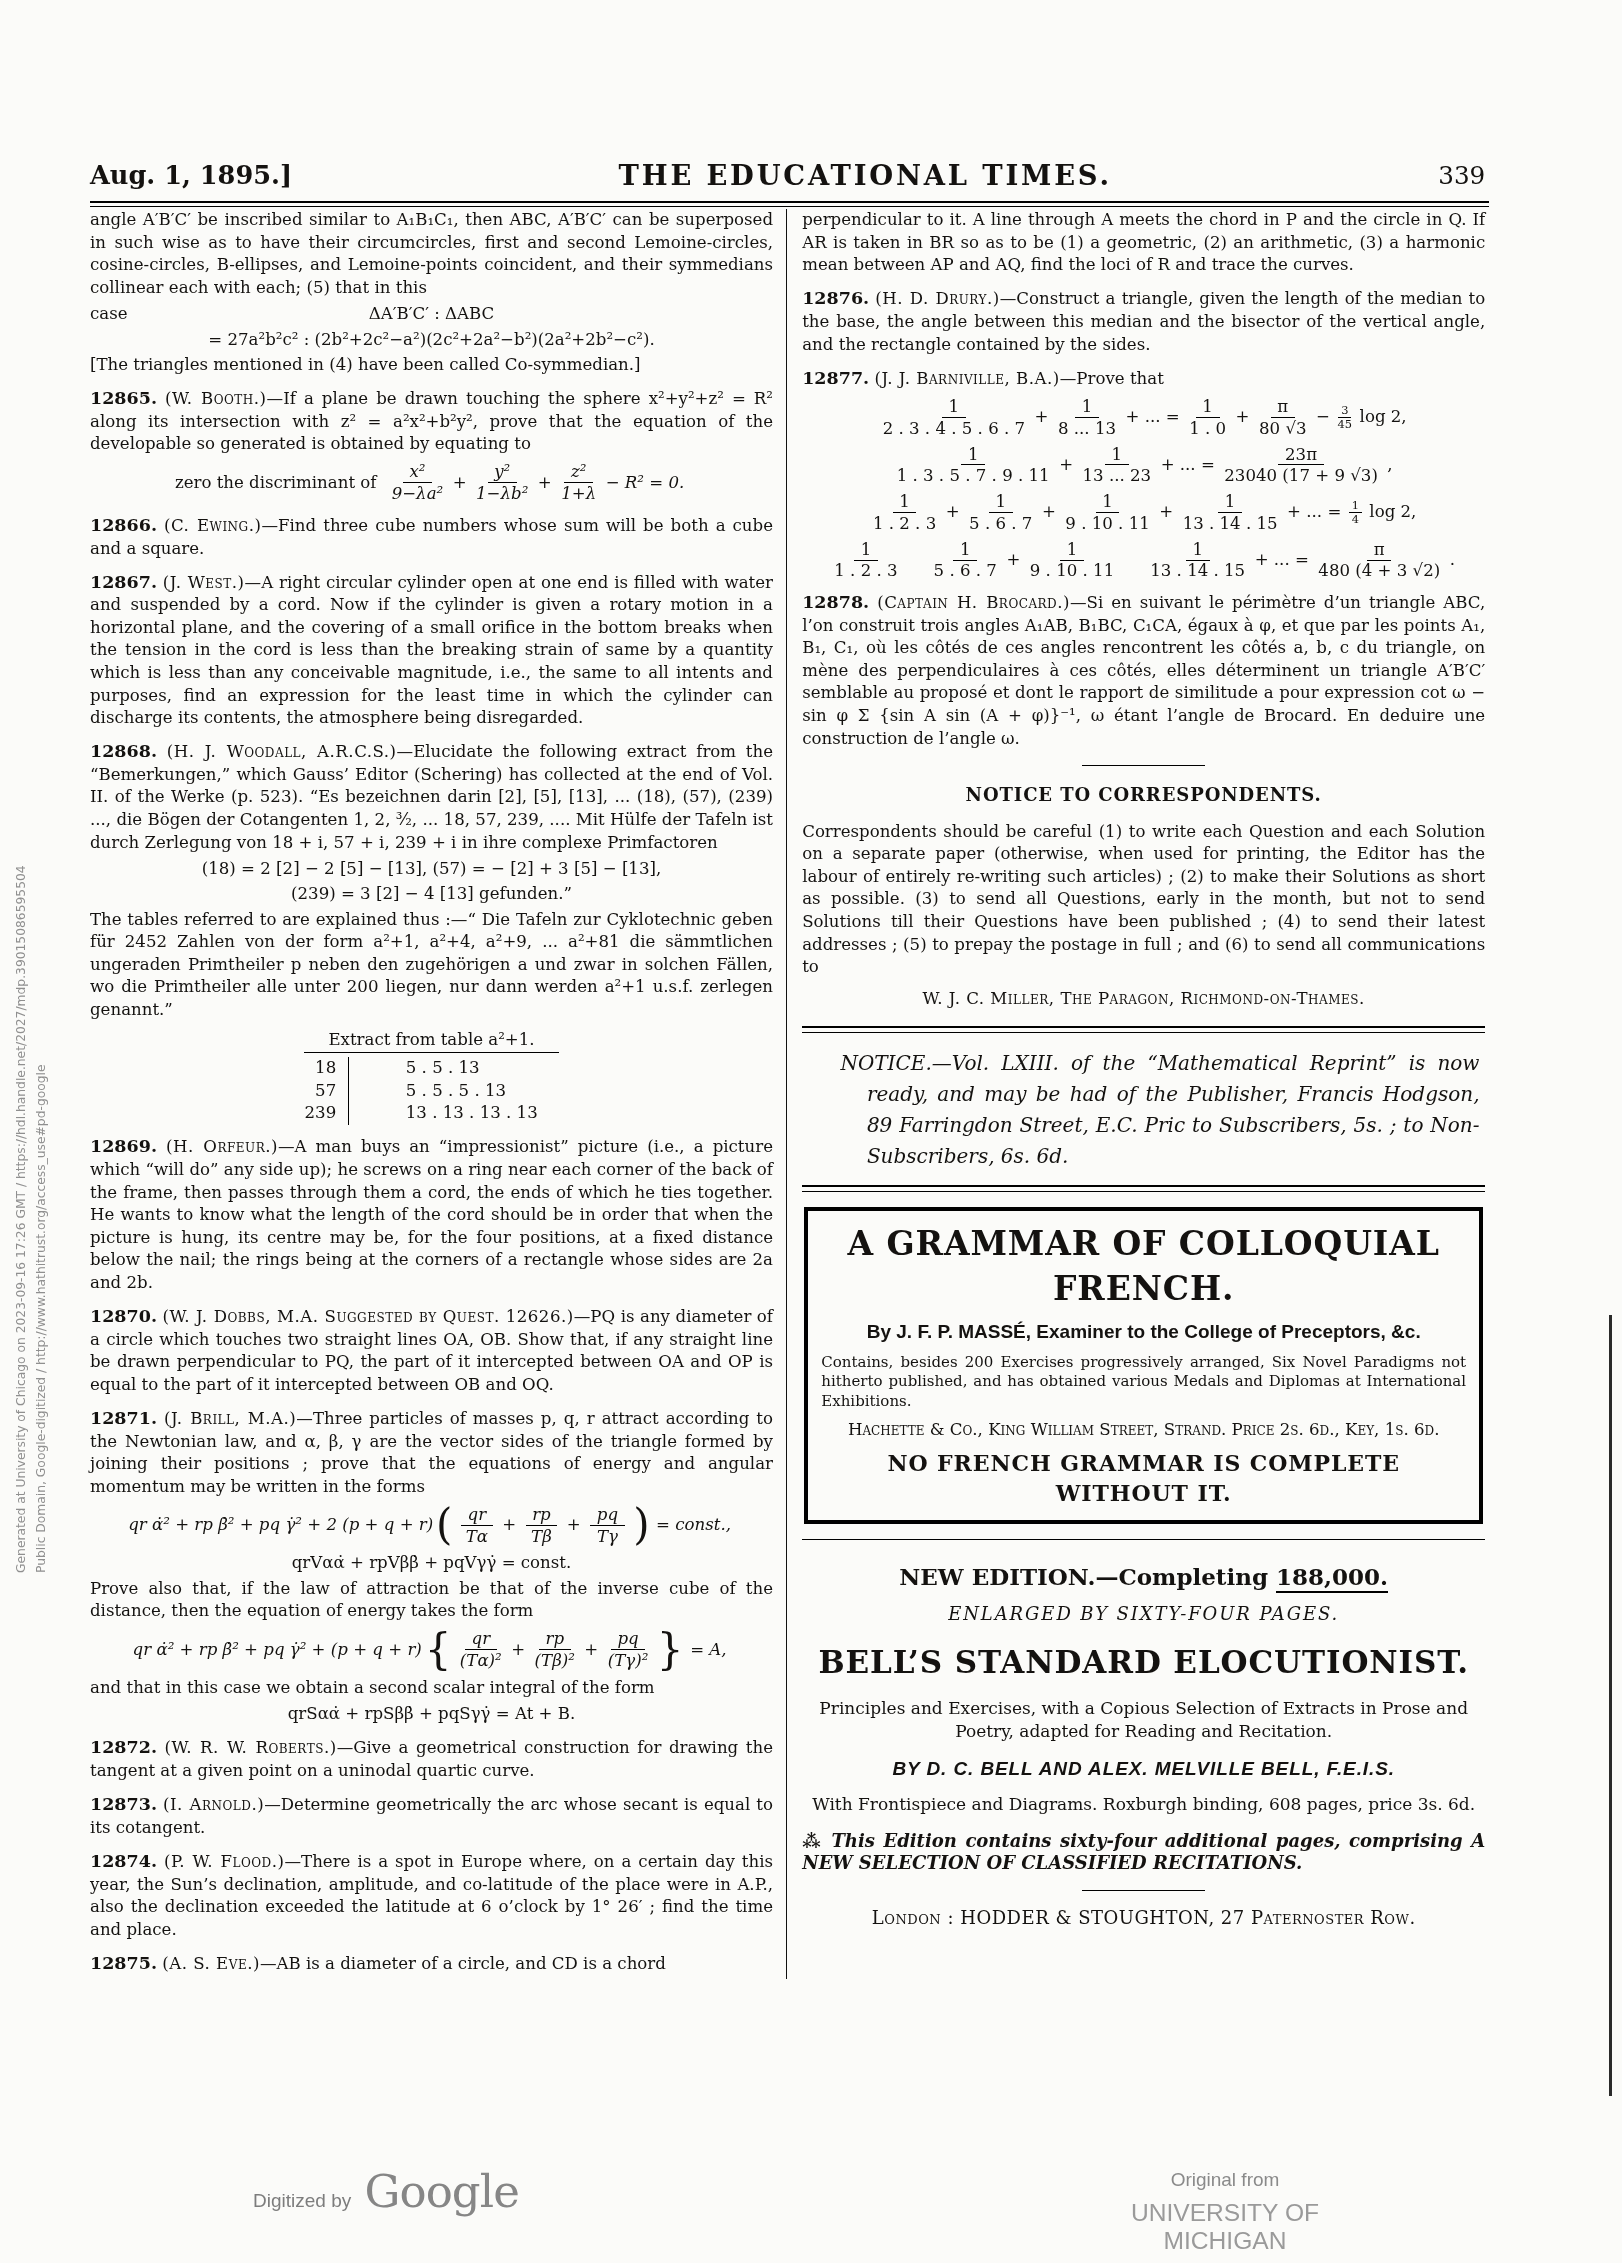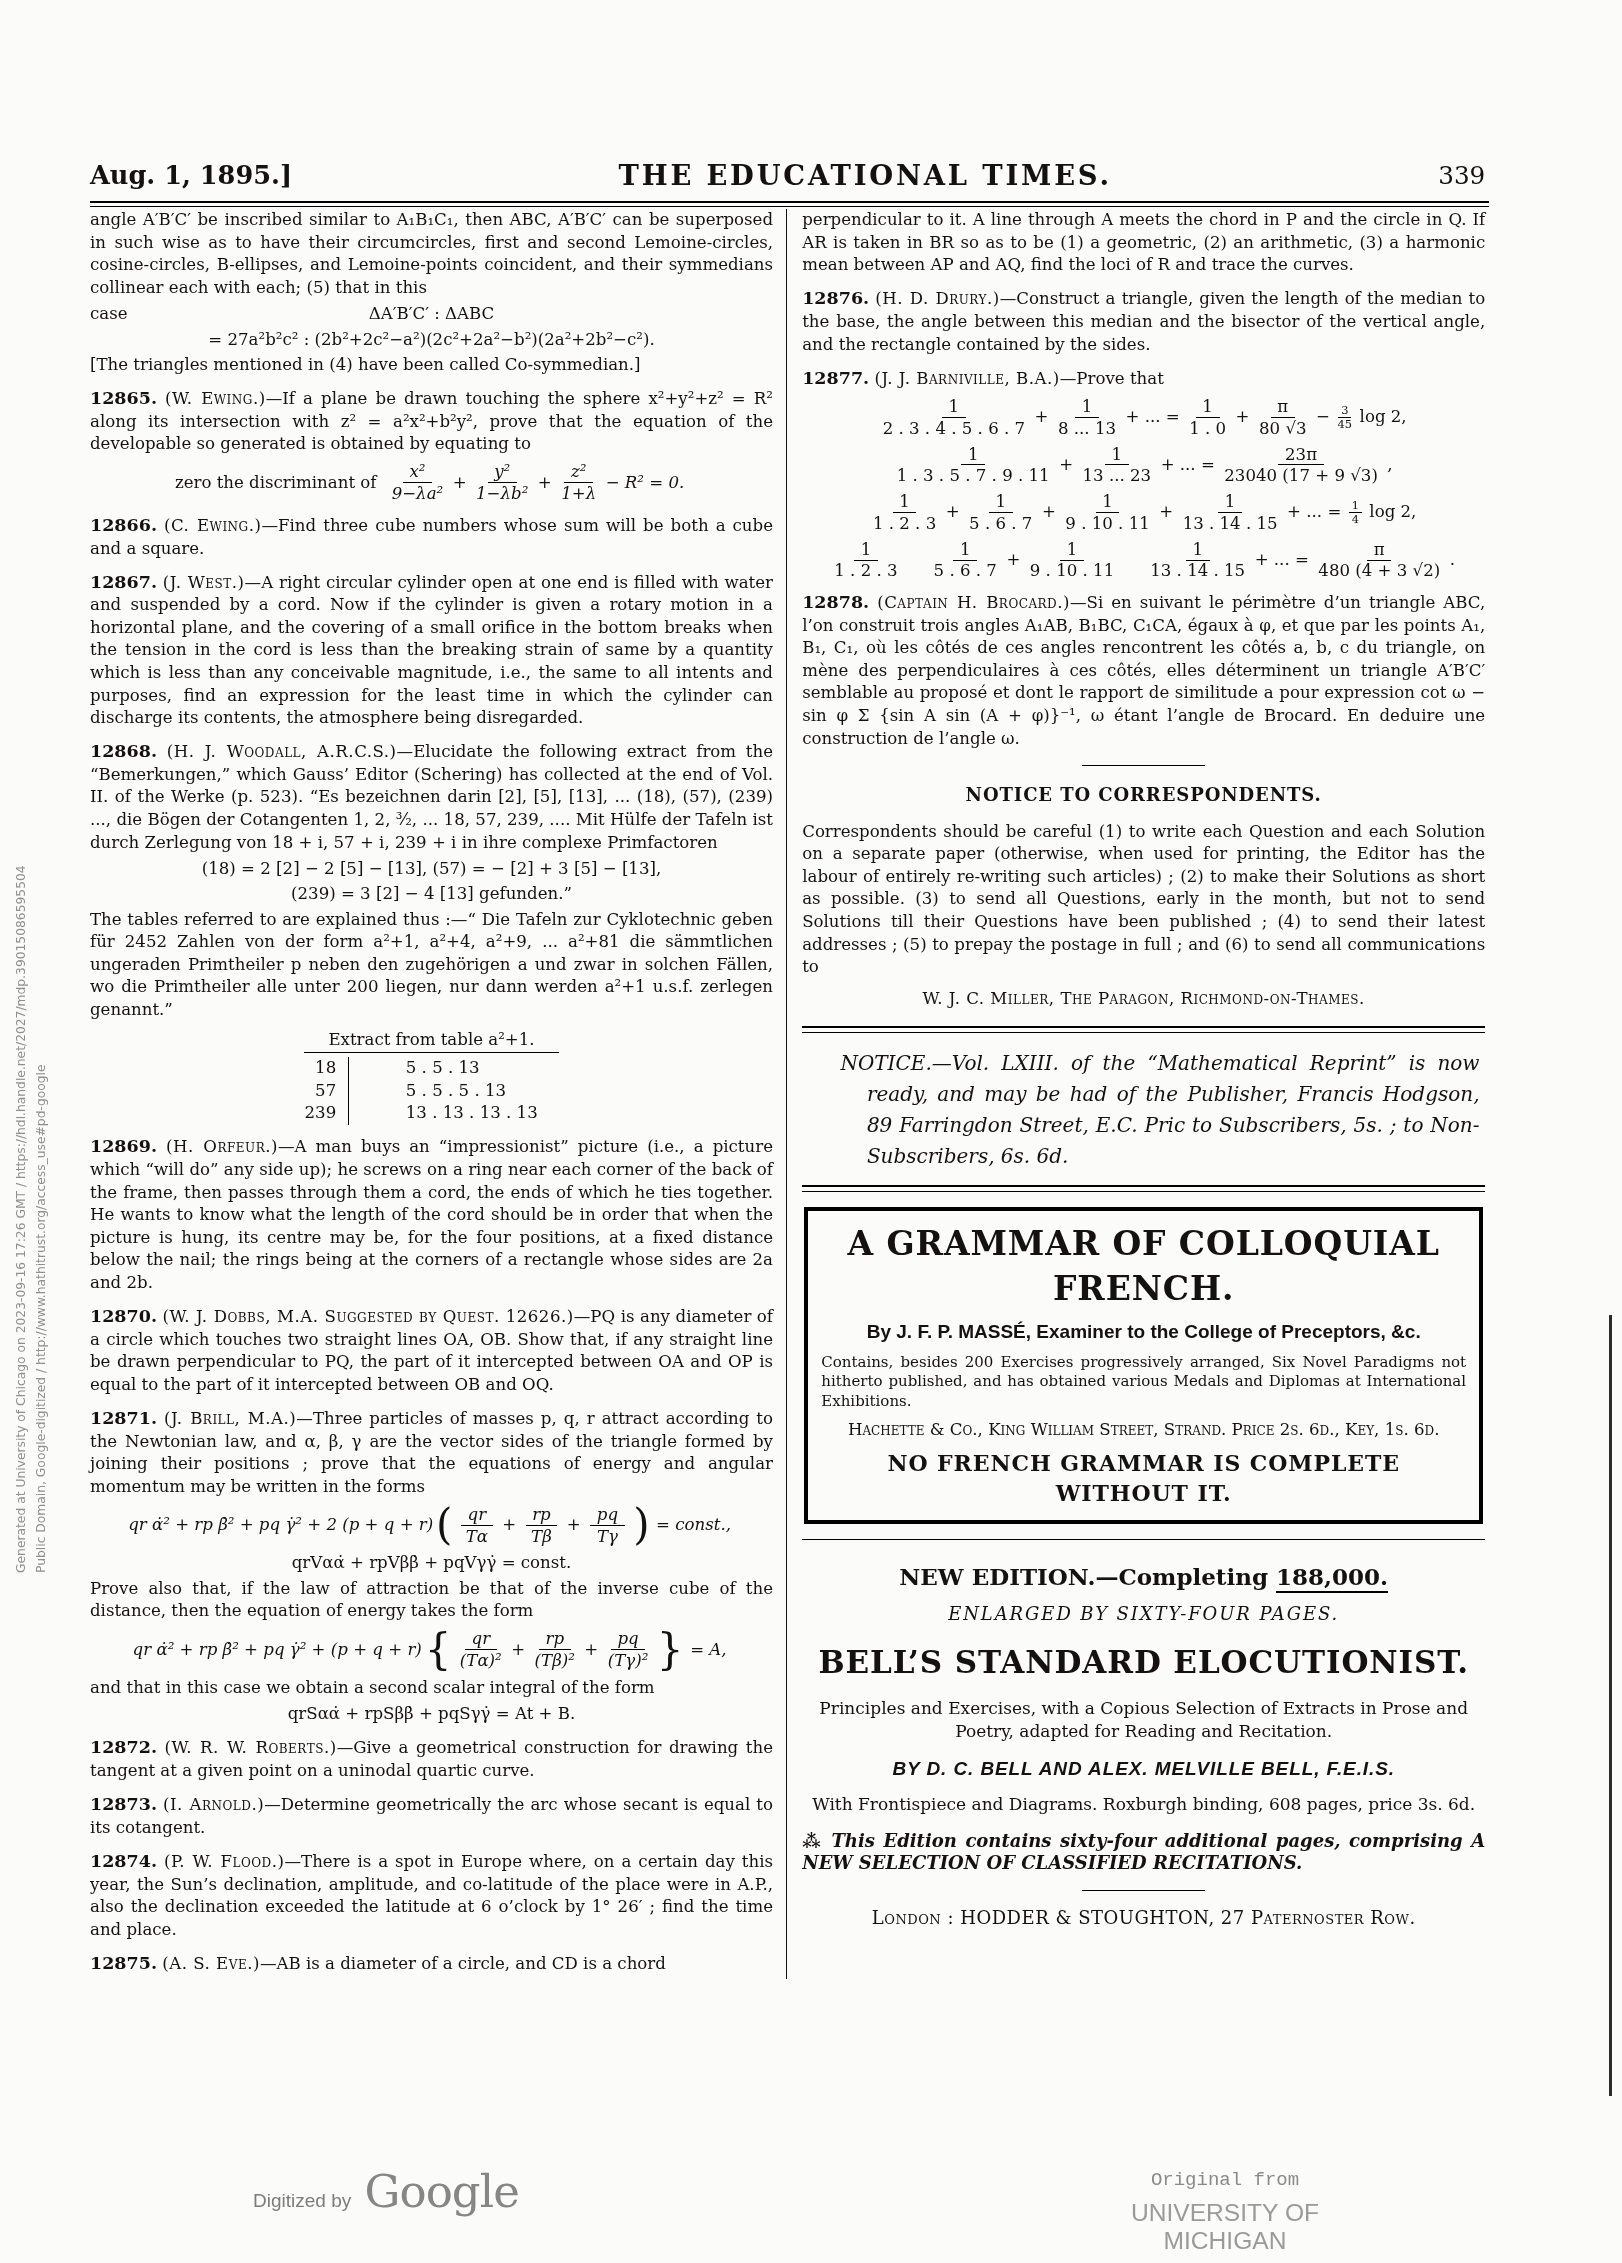--- a/index.html
+++ b/index.html
@@ -68,21 +68,21 @@
   .b-pub{font-size:18px;margin-top:13.2px;font-variant:small-caps;letter-spacing:0.5px;}
   
   .marginalia{position:absolute;top:1573px;left:11.4px;transform:rotate(-90deg);transform-origin:0 0;
       width:965px;color:#8f8f8f;font-family:"DejaVu Sans",sans-serif;font-size:12.3px;line-height:20px;white-space:nowrap;}
   
   .footer-left{position:absolute;left:253px;top:2165px;color:#7d7d7d;display:flex;align-items:baseline;}
   .footer-left .dig{font-family:"Liberation Sans",sans-serif;font-size:19px;margin-right:13.2px;}
   .footer-left .glogo{font-family:"DejaVu Serif",serif;font-size:45px;color:#868686;letter-spacing:-0.9px;}
   .footer-right{position:absolute;left:1069px;top:2169px;width:312px;text-align:center;color:#8a8a8a;
       font-family:"Liberation Sans",sans-serif;}
-  .footer-right .of{font-size:19px;font-family:Liberation Mono, monospace;}
+  .footer-right .of{font-size:19px;}
   .footer-right .um{font-size:24.6px;margin-top:7.6px;color:#9a9a9a;}
   .edge-artifact{position:absolute;left:1609px;top:1315px;width:2.8px;height:781px;background:#2a2a2a;}
 </style>
 </head>
 <body>
 
 <div class="marginalia">
   <div>Generated at University of Chicago on 2023-09-16 17:26 GMT  /  https://hdl.handle.net/2027/mdp.39015086595504</div>
   <div>Public Domain, Google-digitized  /  http://www.hathitrust.org/access_use#pd-google</div>
 </div>
@@ -100,21 +100,21 @@
 
     <div class="col left">
       <p>angle A′B′C′ be inscribed similar to A₁B₁C₁, then ABC, A′B′C′ can be superposed in such wise as to have their circumcircles, first and second Lemoine-circles, cosine-circles, B-ellipses, and Lemoine-points coincident, and their symmedians collinear each with each; (5) that in this</p>
       <div class="caseline">
         <span class="cw">case</span>
         <div class="eqcenter ital">ΔA′B′C′ : ΔABC</div>
       </div>
       <div class="eqcenter ital">= 27a²b²c² : (2b²+2c²−a²)(2c²+2a²−b²)(2a²+2b²−c²).</div>
       <p>[The triangles mentioned in (4) have been called Co-symmedian.]</p>
 
-      <p class="q"><span class="qnum">12865.</span> <span class="sc">(W. Ewing.)</span><span>—If a plane be drawn touching the sphere x²+y²+z² = R² along its intersection with z² = a²x²+b²y², prove that the equation of the developable so generated is obtained by equating to</span></p>
+      <p class="q"><span class="qnum">12865.</span> <span class="sc">(W. Booth.)</span><span>—If a plane be drawn touching the sphere x²+y²+z² = R² along its intersection with z² = a²x²+b²y², prove that the equation of the developable so generated is obtained by equating to</span></p>
       <div class="eqrow ital">
         <span style="font-style:normal;margin-right:9.5px">zero the discriminant of</span>
         <span class="frac">
             <span class="n">x²</span>
             <span class="d">9−λa²</span>
           </span>
         <span class="op">+</span>
         <span class="frac">
             <span class="n">y²</span>
             <span class="d">1−λb²</span>

